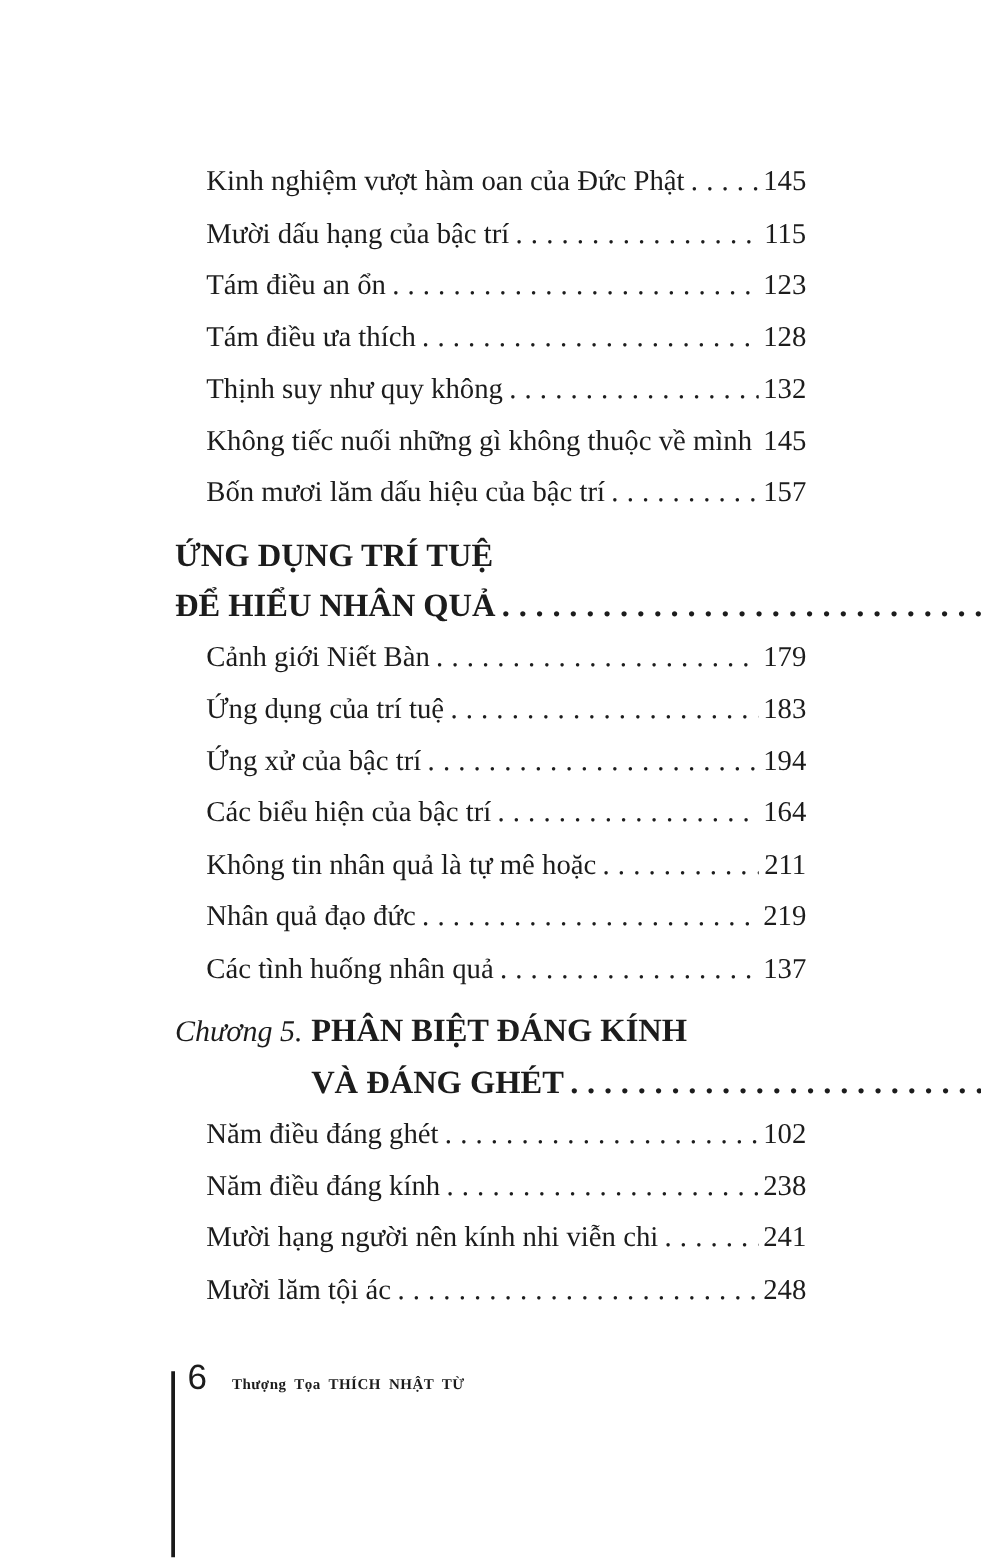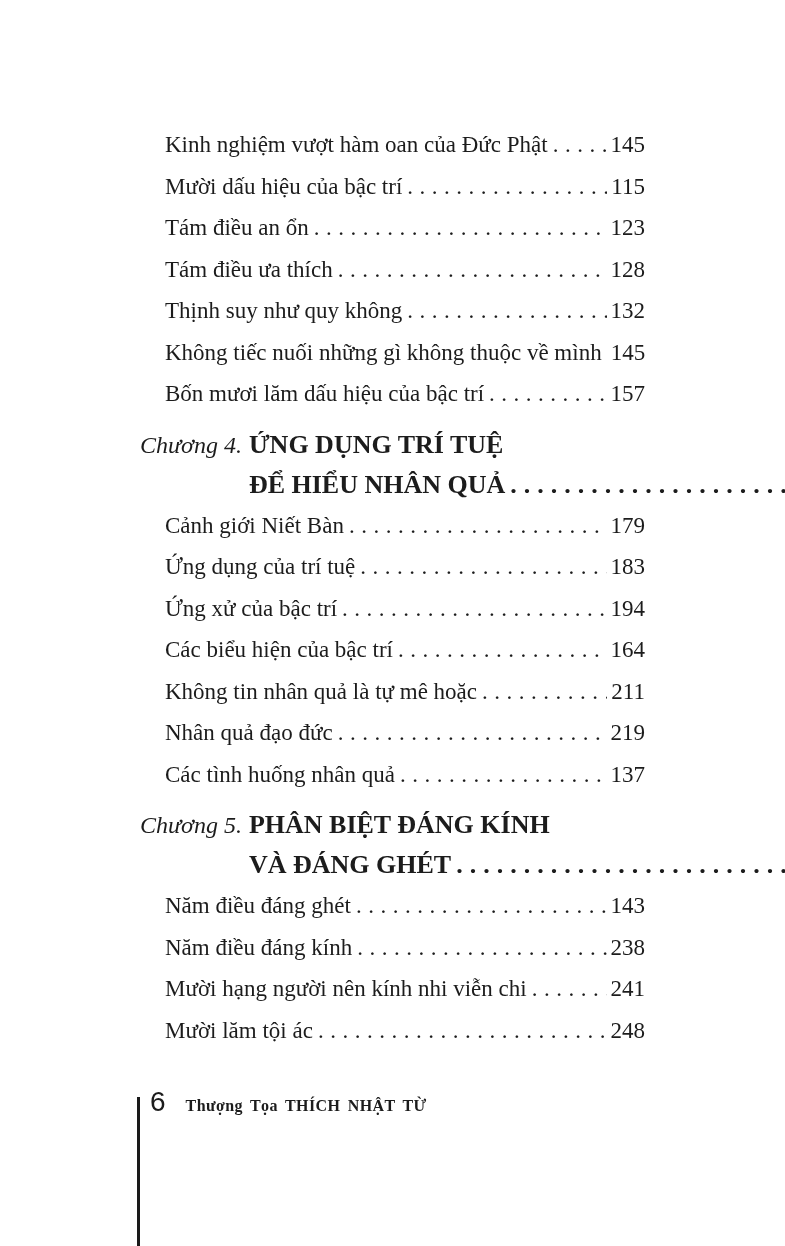--- a/index.html
+++ b/index.html
@@ -93,38 +93,38 @@
     white-space: nowrap;
   }
   .pagenum {
     font-family: "Liberation Sans", sans-serif;
     font-size: 28px;
     line-height: 32px;
   }
   .running {
     font-family: "Liberation Serif", serif;
     font-weight: bold;
-    font-size: 16px;
+    font-size: 12px;
     letter-spacing: 0.4px;
     word-spacing: 3px;
   }
 </style>
 </head>
 <body style="background: rgb(255, 255, 255); color: rgb(28, 28, 28);">
 
 <div class="page">
 
   <div class="toc">
       <div class="entry">
         <span class="e-title">Kinh nghiệm vượt hàm oan của Đức Phật</span>
         <span class="leader"></span>
         <span class="e-page">145</span>
       </div>
       <div class="entry">
-        <span class="e-title">Mười dấu hiệu của bậc trí</span>
+        <span class="e-title">Mười dấu hạng của bậc trí</span>
         <span class="leader"></span>
         <span class="e-page">115</span>
       </div>
       <div class="entry">
         <span class="e-title">Tám điều an ổn</span>
         <span class="leader"></span>
         <span class="e-page">123</span>
       </div>
       <div class="entry">
         <span class="e-title">Tám điều ưa thích</span>
@@ -140,21 +140,20 @@
         <span class="e-title">Không tiếc nuối những gì không thuộc về mình</span>
         <span class="leader"></span>
         <span class="e-page">145</span>
       </div>
       <div class="entry">
         <span class="e-title">Bốn mươi lăm dấu hiệu của bậc trí</span>
         <span class="leader"></span>
         <span class="e-page">157</span>
       </div>
       <div class="chapter">
-        <span class="ch-label">Chương 4.</span>
         <span class="ch-title1">ỨNG DỤNG TRÍ TUỆ</span>
         <div class="ch-row2">
           <span class="ch-title2">ĐỂ HIỂU NHÂN QUẢ</span>
           <span class="leader"></span>
         </div>
       </div>
       <div class="entry">
         <span class="e-title">Cảnh giới Niết Bàn</span>
         <span class="leader"></span>
         <span class="e-page">179</span>
@@ -193,21 +192,21 @@
         <span class="ch-label">Chương 5.</span>
         <span class="ch-title1">PHÂN BIỆT ĐÁNG KÍNH</span>
         <div class="ch-row2">
           <span class="ch-title2">VÀ ĐÁNG GHÉT</span>
           <span class="leader"></span>
         </div>
       </div>
       <div class="entry">
         <span class="e-title">Năm điều đáng ghét</span>
         <span class="leader"></span>
-        <span class="e-page">143</span>
+        <span class="e-page">102</span>
       </div>
       <div class="entry">
         <span class="e-title">Năm điều đáng kính</span>
         <span class="leader"></span>
         <span class="e-page">238</span>
       </div>
       <div class="entry">
         <span class="e-title">Mười hạng người nên kính nhi viễn chi</span>
         <span class="leader"></span>
         <span class="e-page">241</span>

